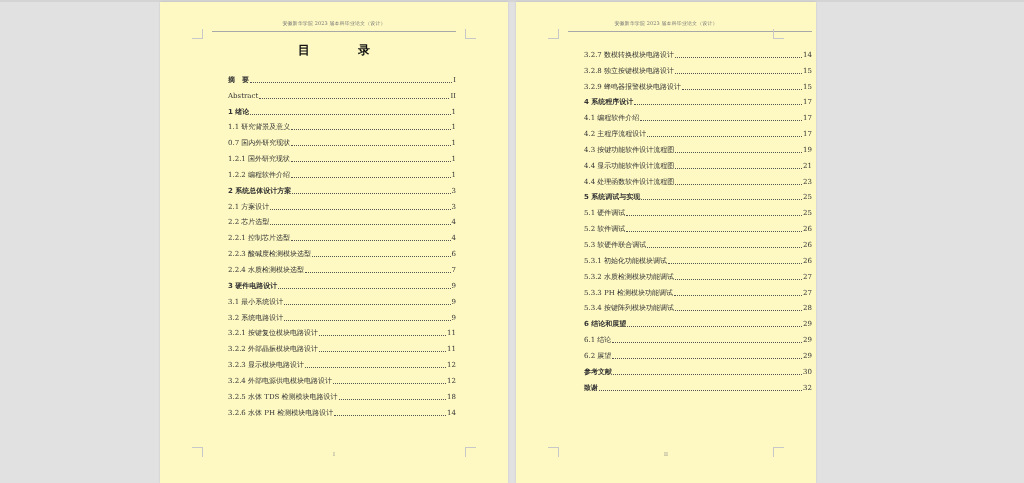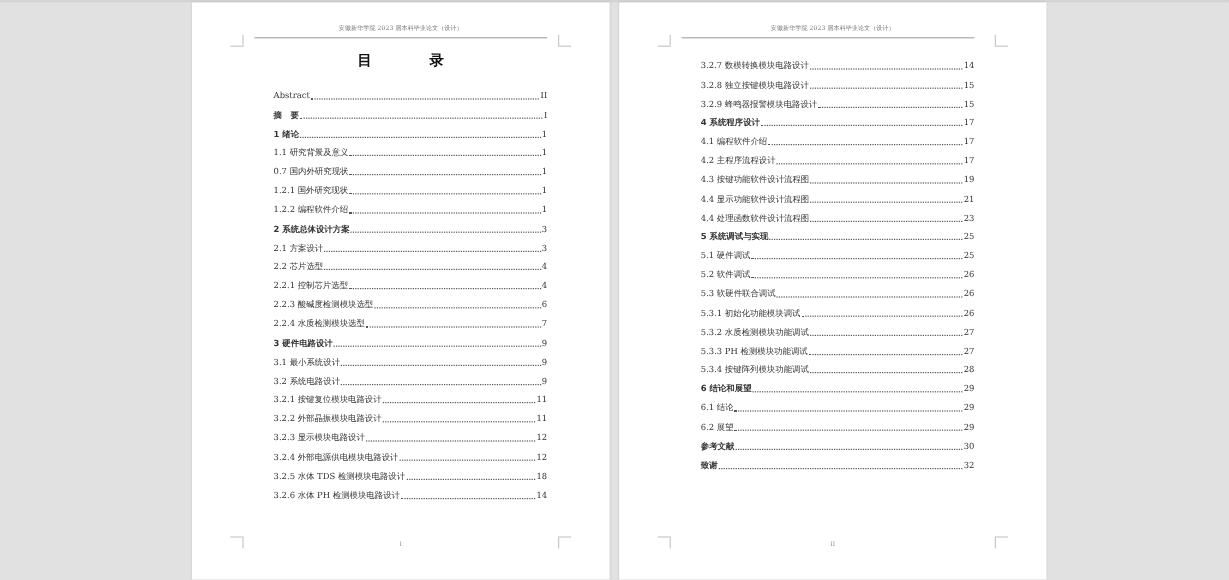--- a/index.html
+++ b/index.html
@@ -8,25 +8,25 @@
     background: #e1e1e1;
     position: relative;
     font-family: "DejaVu Serif", "Liberation Serif", serif;
     color: #222;
   }
   .top-strip {
     position: absolute; left: 0; top: 0; width: 1024px; height: 2px;
     background: #d4d4d4;
   }
   .page {
-    position: absolute; top: 2px; height: 481px; background: #ffffff;
+    position: absolute; top: 2px; height: 481px; background: #fef9c3;
     box-shadow: 0 0 2px rgba(0,0,0,0.12);
   }
   .page.left { left: 160px; width: 348px; }
-  .page.right { left: 516px; width: 356px; }
+  .page.right { left: 516px; width: 284px; padding-left: 16px; }
 
   .header-text {
     position: absolute; top: 18px; left: 0; width: 100%;
     text-align: center; font-size: 5px; color: #777; letter-spacing: 0.1px;
   }
   .header-rule {
     position: absolute; top: 29px; left: 52px; width: 244px; height: 0;
     border-top: 1px solid #a8a8a8;
   }
   .corner-h { position:absolute; height:0; border-top:1px solid #c8c8c8; width:10px; }
@@ -73,29 +73,29 @@
   <div class="corner-h" style="top:36px;right:32px;"></div>
   <div class="corner-v" style="top:27px;right:42px;"></div>
   <div class="corner-h" style="top:445px;left:32px;"></div>
   <div class="corner-v" style="top:445px;left:42px;"></div>
   <div class="corner-h" style="top:445px;right:32px;"></div>
   <div class="corner-v" style="top:445px;right:42px;"></div>
 
   <div class="toc-title">目　录</div>
 
   <div class="toc">
+      <div class="toc-row bold">
+        <span class="toc-label">摘　要</span>
+        <span class="toc-dots"></span>
+        <span class="toc-page">I</span>
+      </div>
       <div class="toc-row">
         <span class="toc-label">Abstract</span>
         <span class="toc-dots"></span>
         <span class="toc-page">II</span>
-      </div>
-      <div class="toc-row bold">
-        <span class="toc-label">摘　要</span>
-        <span class="toc-dots"></span>
-        <span class="toc-page">I</span>
       </div>
       <div class="toc-row bold">
         <span class="toc-label">1 绪论</span>
         <span class="toc-dots"></span>
         <span class="toc-page">1</span>
       </div>
       <div class="toc-row">
         <span class="toc-label">1.1 研究背景及意义</span>
         <span class="toc-dots"></span>
         <span class="toc-page">1</span>

